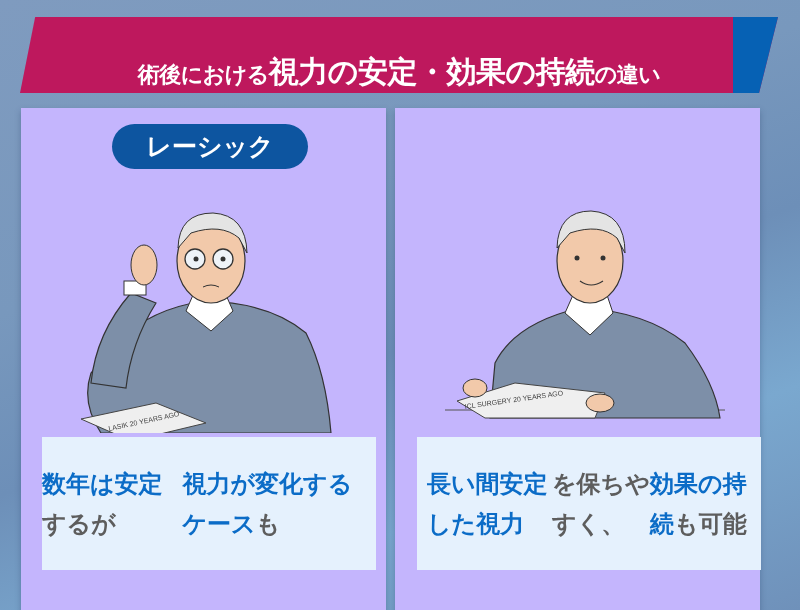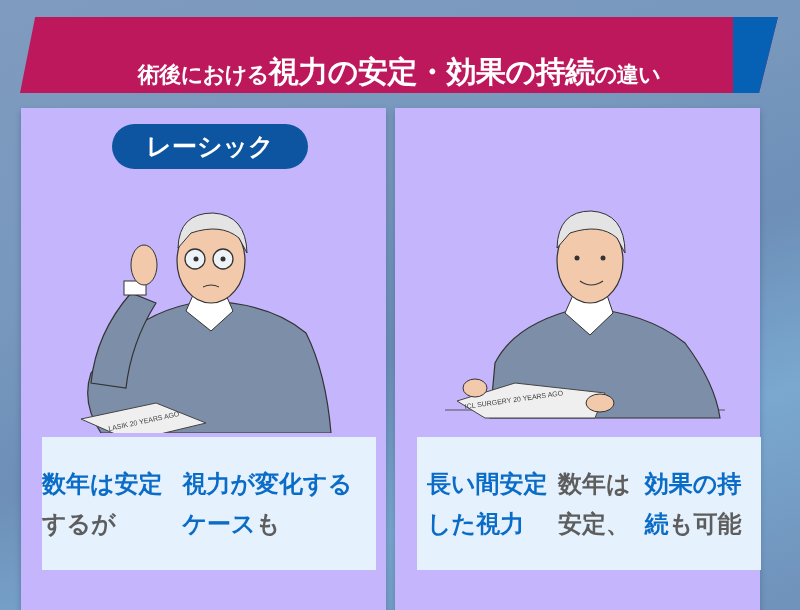--- a/index.html
+++ b/index.html
@@ -84,16 +84,16 @@
     <path d="M185 98 Q196 106 208 98" stroke="#333" fill="none" stroke-width="1.2"></path>
 
     <path d="M62 218 L120 200 L210 210 L200 235 L90 235 Z" fill="#efefef" stroke="#444" stroke-width="1"></path>
     <text x="70" y="226" font-size="7" fill="#444" transform="rotate(-8 70 226)" font-family="Liberation Sans, sans-serif">ICL SURGERY 20 YEARS AGO</text>
 
     <ellipse cx="80" cy="205" rx="12" ry="9" fill="#f2c9aa" stroke="#333" stroke-width="1"></ellipse>
     <ellipse cx="205" cy="220" rx="14" ry="9" fill="#f2c9aa" stroke="#333" stroke-width="1"></ellipse>
   </svg>
   <div class="textbox">
     <div><span class="blue">長い間安定した視力</span></div>
-    <div><span class="gray">数年は安定、</span></div>
+    <div><span class="gray">を保ちやすく、</span></div>
     <div><span class="blue">効果の持続</span><span class="gray">も可能</span></div>
   </div>
 </div>
 
 </body></html>

